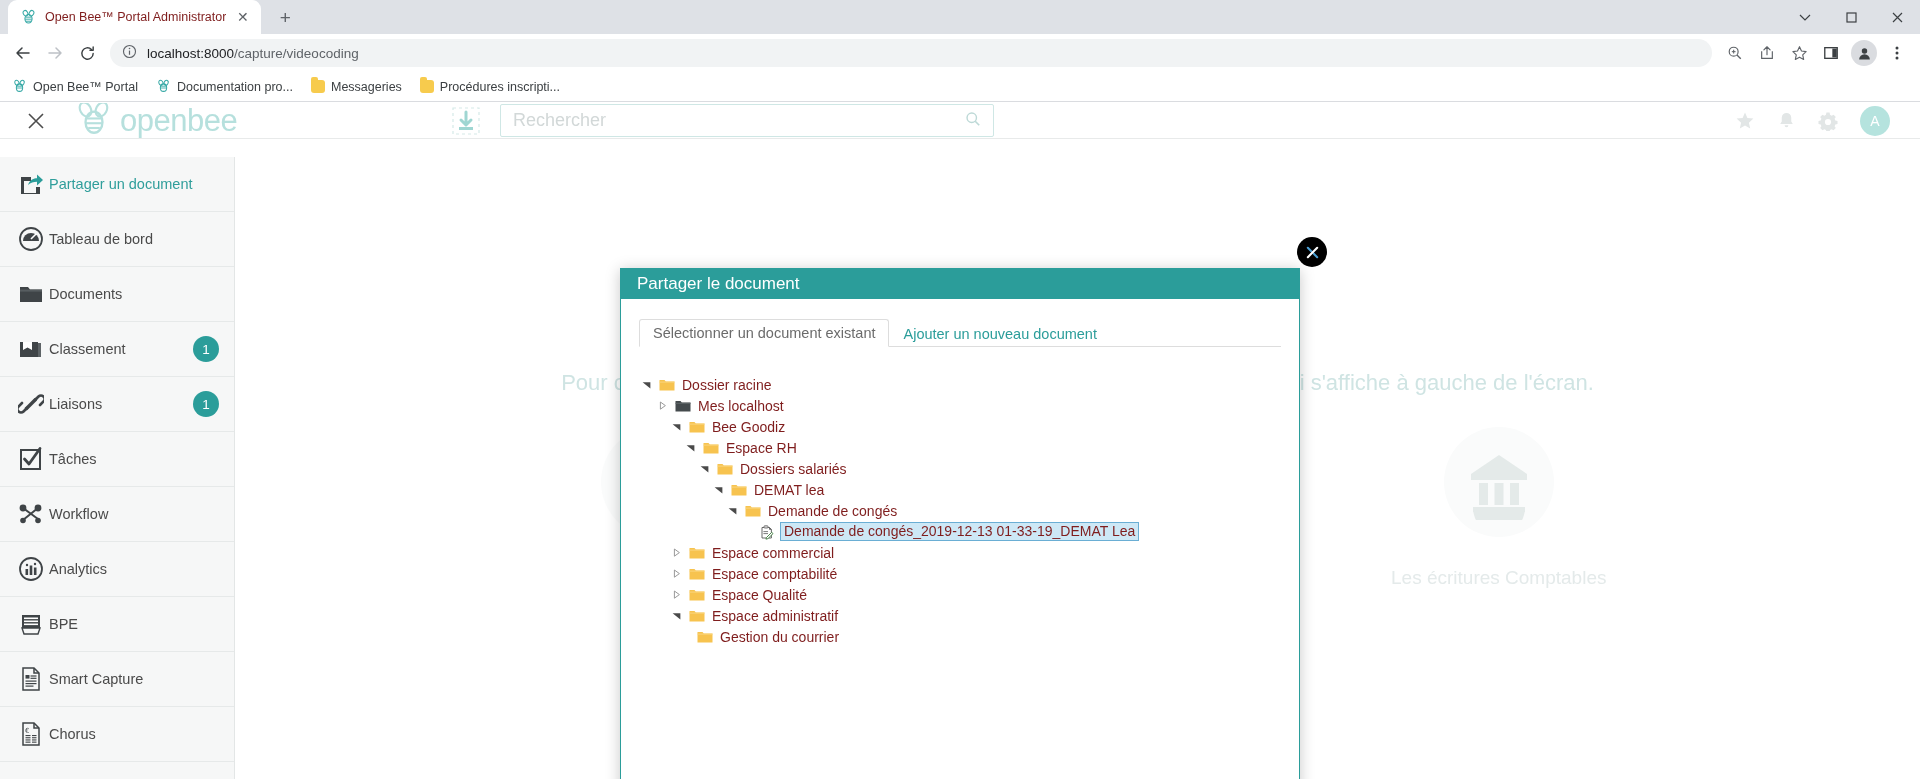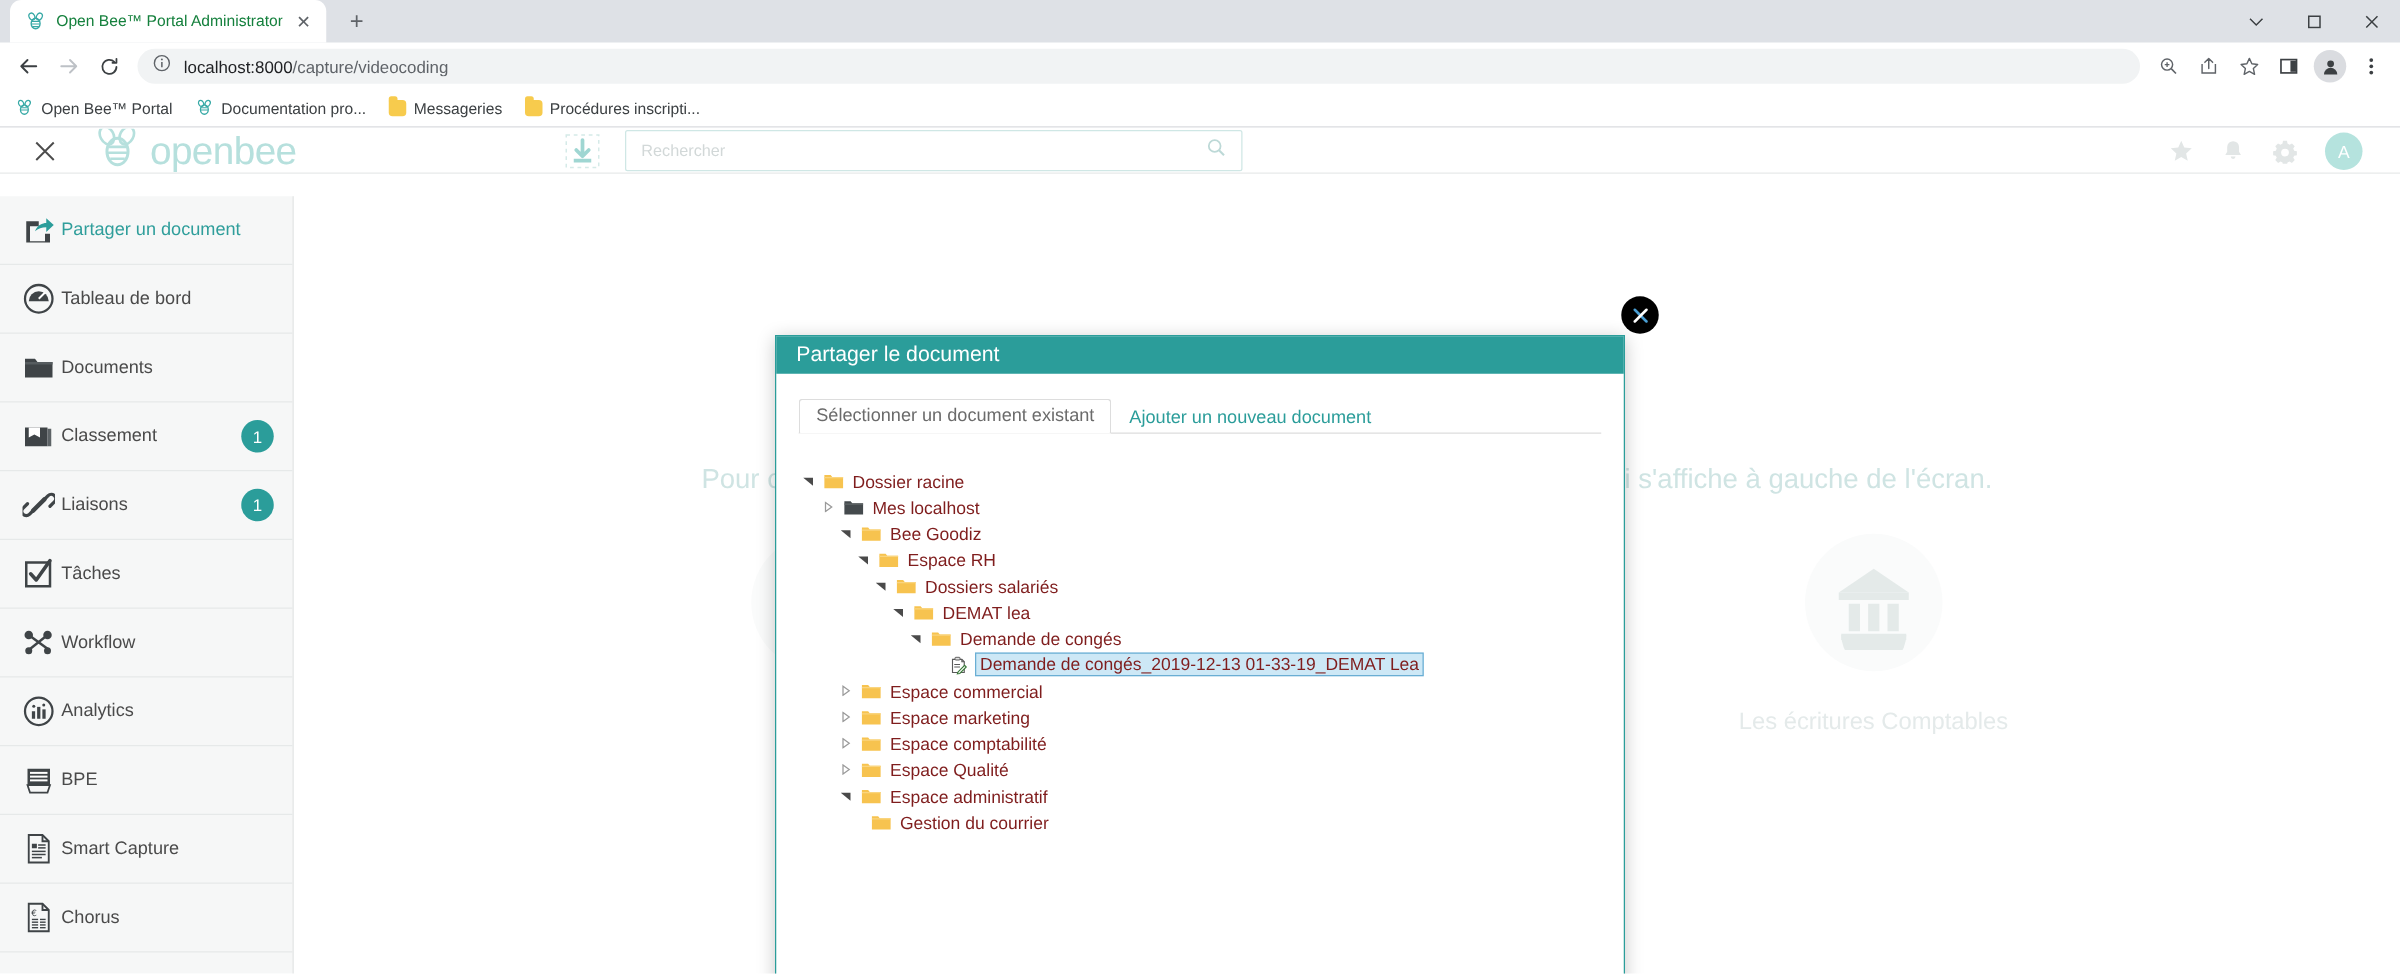--- a/index.html
+++ b/index.html
@@ -29,21 +29,21 @@
     display: flex;
     align-items: center;
     padding: 0 10px 0 12px;
     min-width: 230px;
     gap: 8px;
     position: relative;
   }
   .tab-favicon { width: 17px; height: 17px; flex: 0 0 auto; }
   .tab-title {
     font-size: 12.5px;
-    color: #15803d;
+    color: #7f1d1d;
     white-space: nowrap;
     overflow: hidden;
     text-overflow: ellipsis;
     flex: 1 1 auto;
   }
   .tab-close {
     width: 17px; height: 17px;
     display:flex; align-items:center; justify-content:center;
     color:#5f6368; font-size: 14px; line-height:1;
     border-radius: 50%;
@@ -177,21 +177,21 @@
   }
   .dl-btn { width: 32px; height: 32px; display:flex; align-items:center; justify-content:center; }
   .search-box {
     width: 494px; height: 33px;
     border: 1px solid #cfe7e5;
     border-radius: 2px;
     display:flex; align-items:center;
     padding: 0 12px;
     justify-content: space-between;
   }
-  .search-ph { font-size: 13px; color:#d2d8d8; }
+  .search-ph { font-size: 18px; color:#d2d8d8; }
   .header-right { display:flex; align-items:center; gap: 22px; padding-right: 30px; }
   .hr-icon { color:#e2e6e6; display:flex; align-items:center; }
   .hr-avatar {
     width:30px; height:30px; border-radius:50%;
     background:#b5e3de; color:#fff;
     display:flex; align-items:center; justify-content:center;
     font-size:14px;
   }
 
   
@@ -854,32 +854,20 @@
                   <path d="M2.4 1 L2.4 8.2 L7.4 4.6 Z" fill="none" stroke="#9a9a9a" stroke-width="1"></path>
                 </svg>
               </span>
             <span class="ficon"><svg width="16" height="14" viewBox="0 0 16 14">
                   <path d="M0.5 2 H5.5 L6.8 3.6 H15.5 V12.5 H0.5 Z" fill="#f7c34f"></path>
                   <path d="M0.5 3.6 H15.5 V4.6 H0.5 Z" fill="#fad57f"></path>
                 </svg></span>
             <span class="tlabel">Espace commercial</span>
           </div>
 
-          <div class="tnode" style="padding-left:30px;">
-            <span class="tw">
-                <svg width="9" height="9" viewBox="0 0 9 9">
-                  <path d="M2.4 1 L2.4 8.2 L7.4 4.6 Z" fill="none" stroke="#9a9a9a" stroke-width="1"></path>
-                </svg>
-              </span>
-            <span class="ficon"><svg width="16" height="14" viewBox="0 0 16 14">
-                  <path d="M0.5 2 H5.5 L6.8 3.6 H15.5 V12.5 H0.5 Z" fill="#f7c34f"></path>
-                  <path d="M0.5 3.6 H15.5 V4.6 H0.5 Z" fill="#fad57f"></path>
-                </svg></span>
-            <span class="tlabel">Espace marketing</span>
-          </div>
 
           <div class="tnode" style="padding-left:30px;">
             <span class="tw">
                 <svg width="9" height="9" viewBox="0 0 9 9">
                   <path d="M2.4 1 L2.4 8.2 L7.4 4.6 Z" fill="none" stroke="#9a9a9a" stroke-width="1"></path>
                 </svg>
               </span>
             <span class="ficon"><svg width="16" height="14" viewBox="0 0 16 14">
                   <path d="M0.5 2 H5.5 L6.8 3.6 H15.5 V12.5 H0.5 Z" fill="#f7c34f"></path>
                   <path d="M0.5 3.6 H15.5 V4.6 H0.5 Z" fill="#fad57f"></path>

